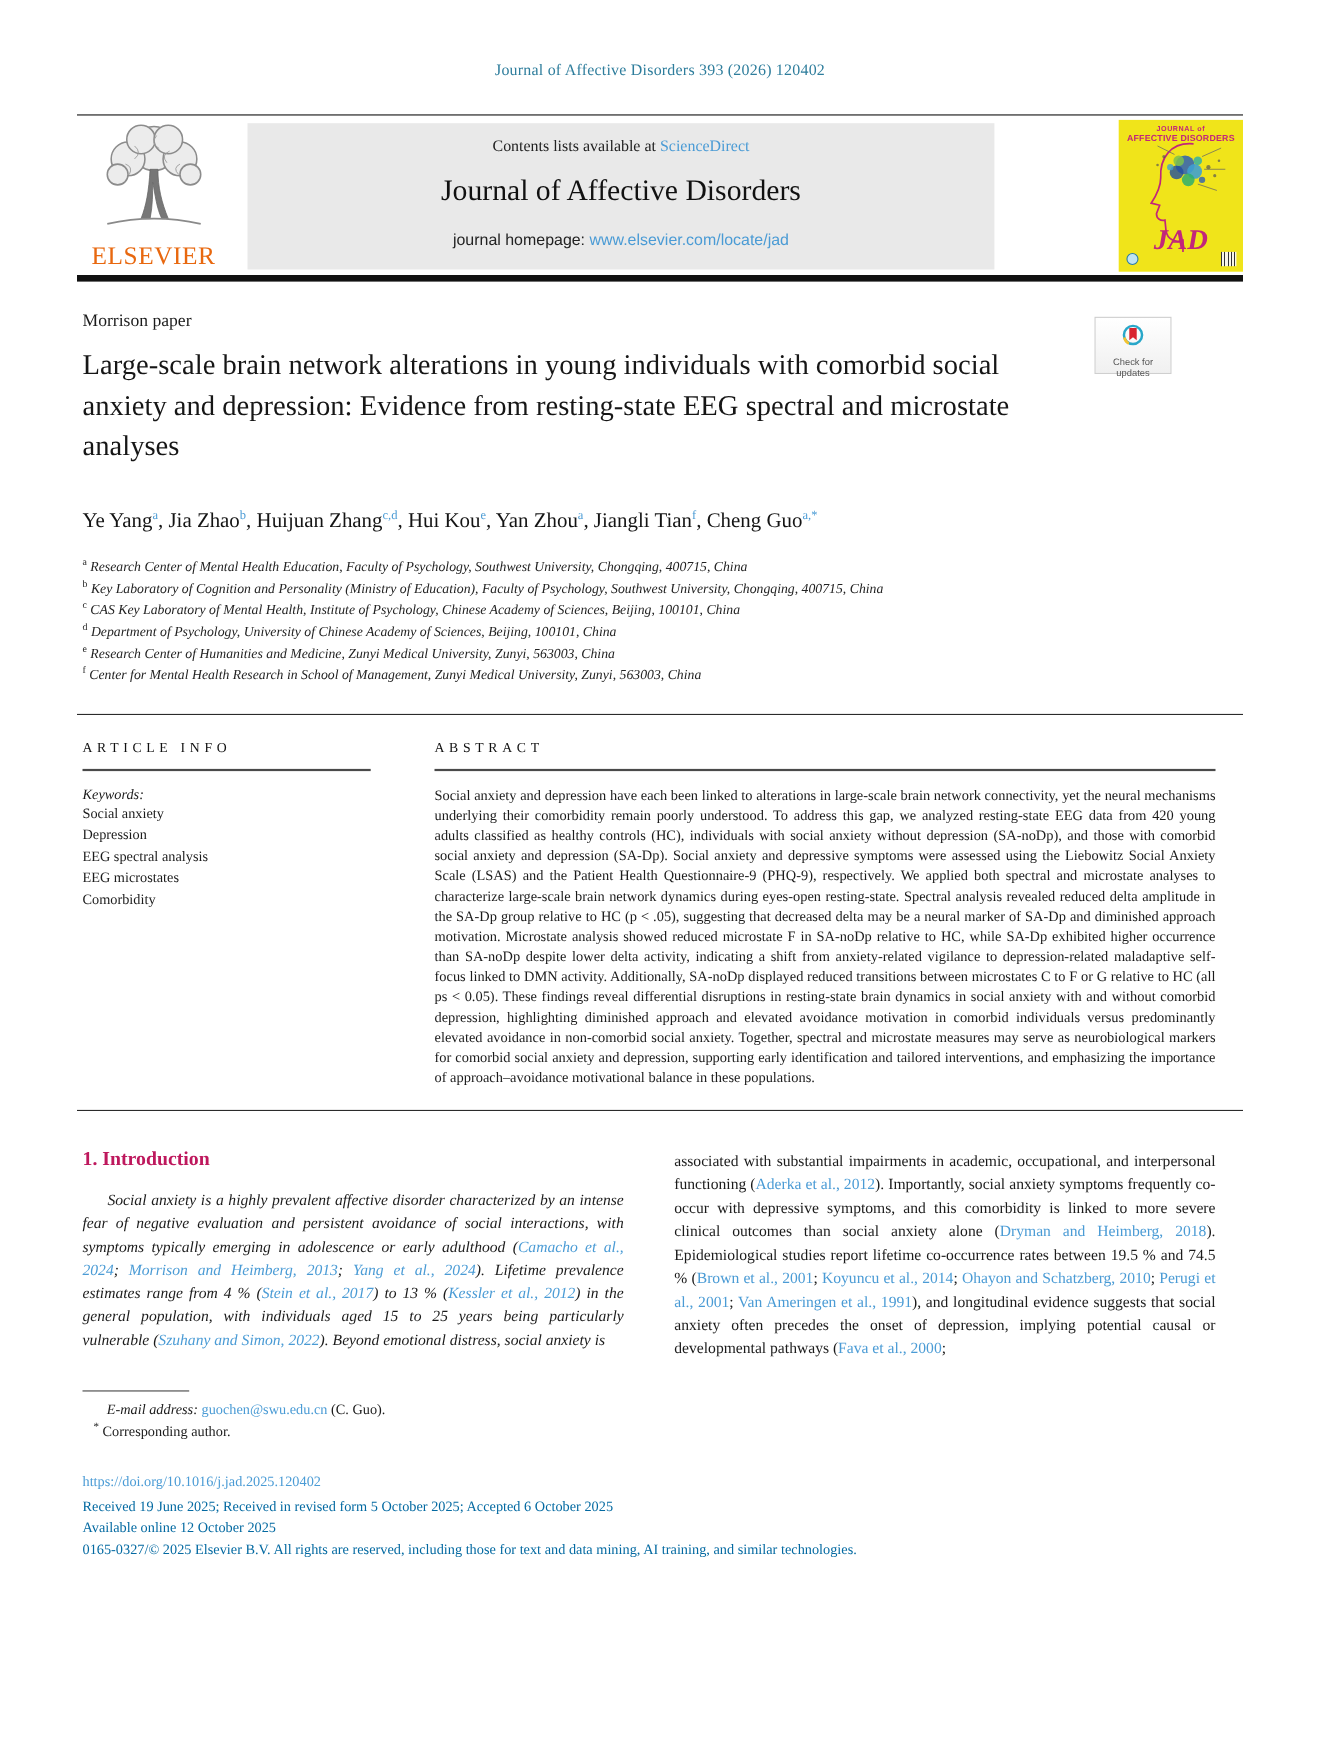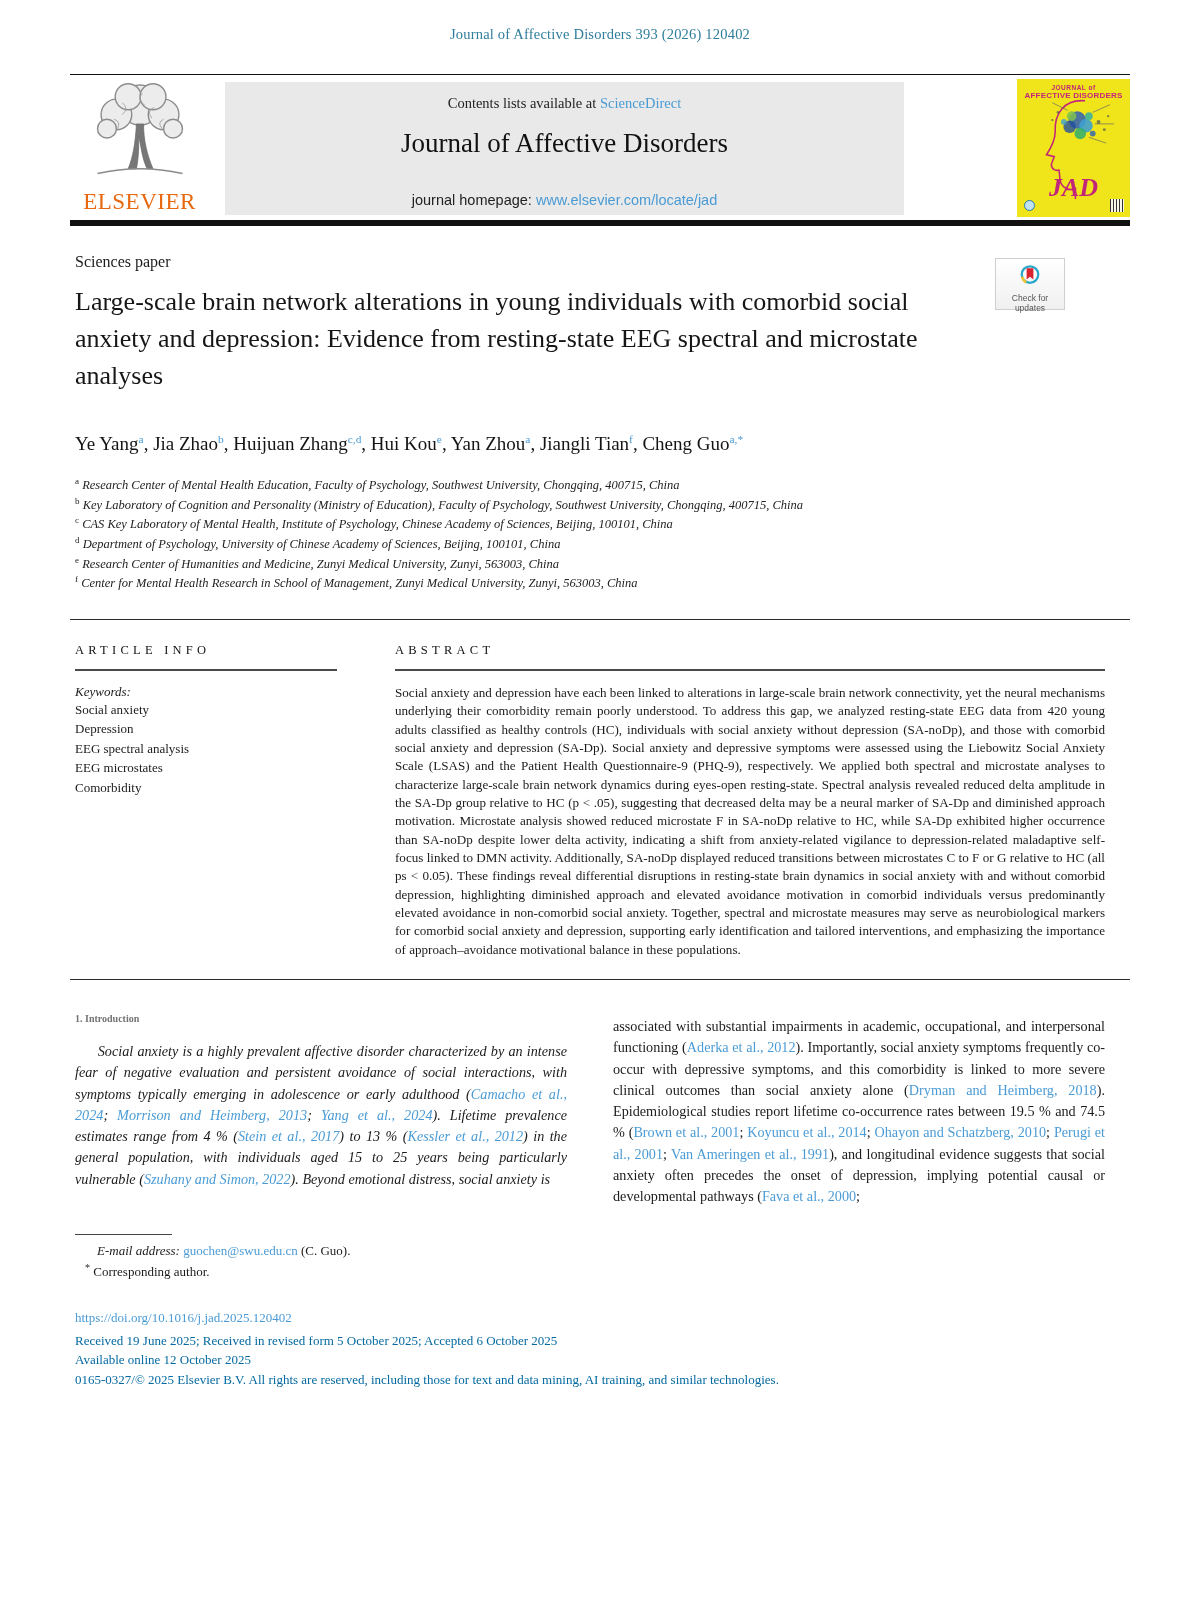--- a/index.html
+++ b/index.html
@@ -18,42 +18,42 @@
   }
   .content{margin-left:75px;margin-right:95px;width:1030px;}
   .link{color:var(--link-blue);cursor:pointer;}
   .seg-link{color:var(--link-blue);cursor:pointer;}
   .seg-sup-link{color:var(--link-blue);font-size:0.60em;vertical-align:super;cursor:pointer;}
   .seg-i{font-style:italic;}
   .seg-plain{}
 
   
   .top-citation{
-    padding-top:26px;text-align:center;font-size:14.5px;color:var(--teal);
+    padding-top:56px;text-align:center;font-size:14.5px;color:var(--teal);
     letter-spacing:0.2px;
   }
 
   
   .masthead{
     position:relative;margin:31px 70px 0 70px;height:146px;
     border-top:1.5px solid #111;
   }
   .elsevier-logo{position:absolute;left:2px;top:4px;width:135px;text-align:center;}
   .elsevier-word{
     font-family:"Liberation Serif",serif;color:var(--elsevier-orange);
     font-size:23px;letter-spacing:0.5px;margin-top:2px;
   }
   .mast-box{
     position:absolute;left:155px;top:7px;width:679px;height:133px;
     background:#e9e9e9;text-align:center;
   }
   .contents-line{margin-top:13px;font-size:14.5px;color:#222;}
   .mast-title{margin-top:16px;font-size:27px;color:#111;}
   .homepage-line{
-    margin-top:33px;font-size:14.5px;color:#222;
+    margin-top:22px;font-size:14.5px;color:#222;
     font-family:"Liberation Sans","DejaVu Sans",sans-serif;
   }
   .cover{
     position:absolute;right:0;top:4px;width:113px;height:138px;
     background:var(--cover-yellow);overflow:hidden;
   }
   .cover-line1{margin-top:5px;text-align:center;font-size:6.5px;color:var(--cover-magenta);
     font-family:"Liberation Sans",sans-serif;font-weight:bold;letter-spacing:0.5px;}
   .cover-line2{text-align:center;font-size:8px;color:var(--cover-magenta);
     font-family:"Liberation Sans",sans-serif;font-weight:bold;letter-spacing:0.2px;}
@@ -101,21 +101,21 @@
   .kw-label{margin-top:13px;font-size:13px;font-style:italic;}
   .kw-line{font-size:13px;line-height:1.5;}
   .abs-text{
     margin-top:13px;font-size:13.1px;line-height:1.40;text-align:justify;color:#1b1b1b;
   }
 
   
   .intro{display:flex;margin-top:33px;}
   .col-l{width:492px;flex:0 0 492px;}
   .col-r{margin-left:46px;width:492px;flex:0 0 492px;padding-top:3px;}
-  .intro-heading{font-size:10px;font-weight:bold;color:#737373;}
+  .intro-heading{font-size:18px;font-weight:bold;color:#be185d;}
   .body-text{font-size:14.2px;line-height:1.50;text-align:justify;color:#1b1b1b;}
   .col-l .body-text{margin-top:17px;font-style:italic;}
   .indent{text-indent:1.6em;}
 
   
   .footnote{margin-top:26px;}
   .fn-rule{width:97px;border-top:1px solid #444;margin-bottom:6px;}
   .fn-line{font-size:13px;line-height:1.5;padding-left:10px;}
   .fn-star{font-size:10px;vertical-align:super;}
   .fn-email{padding-left:22px;}
@@ -184,21 +184,21 @@
       </g>
     </svg>
     <div class="cover-jad">JAD</div>
     <div class="cover-globe"></div>
     <div class="cover-barcode"></div>
   </div>
 </div>
 <div class="thick-bar"></div>
 
 <div class="content article-head">
-  <div class="article-type">Sciences paper</div>
+  <div class="article-type">Morrison paper</div>
   <h1 class="article-title">Large-scale brain network alterations in young individuals with comorbid social anxiety and depression: Evidence from resting-state EEG spectral and microstate analyses</h1>
   <div class="check-badge">
     <svg width="30" height="28" viewBox="0 0 40 36">
       <circle cx="20" cy="16" r="11" fill="none" stroke="#28a7c9" stroke-width="3"></circle>
       <path d="M9.5 19 A11 11 0 0 0 15 26.5" stroke="#f2c230" stroke-width="3.2" fill="none"></path>
       <path d="M15.5 7.5 h9 v15 l-4.5 -3.6 l-4.5 3.6 z" fill="#d9232e"></path>
     </svg>
     <div class="check-text">Check for updates</div>
   </div>
   <div class="authors"><span class="seg-plain">Ye Yang</span><span class="seg-sup-link">a</span><span class="seg-plain">, </span><span class="seg-plain">Jia Zhao</span><span class="seg-sup-link">b</span><span class="seg-plain">, </span><span class="seg-plain">Huijuan Zhang</span><span class="seg-sup-link">c,d</span><span class="seg-plain">, </span><span class="seg-plain">Hui Kou</span><span class="seg-sup-link">e</span><span class="seg-plain">, </span><span class="seg-plain">Yan Zhou</span><span class="seg-sup-link">a</span><span class="seg-plain">, </span><span class="seg-plain">Jiangli Tian</span><span class="seg-sup-link">f</span><span class="seg-plain">, </span><span class="seg-plain">Cheng Guo</span><span class="seg-sup-link">a,*</span></div>

